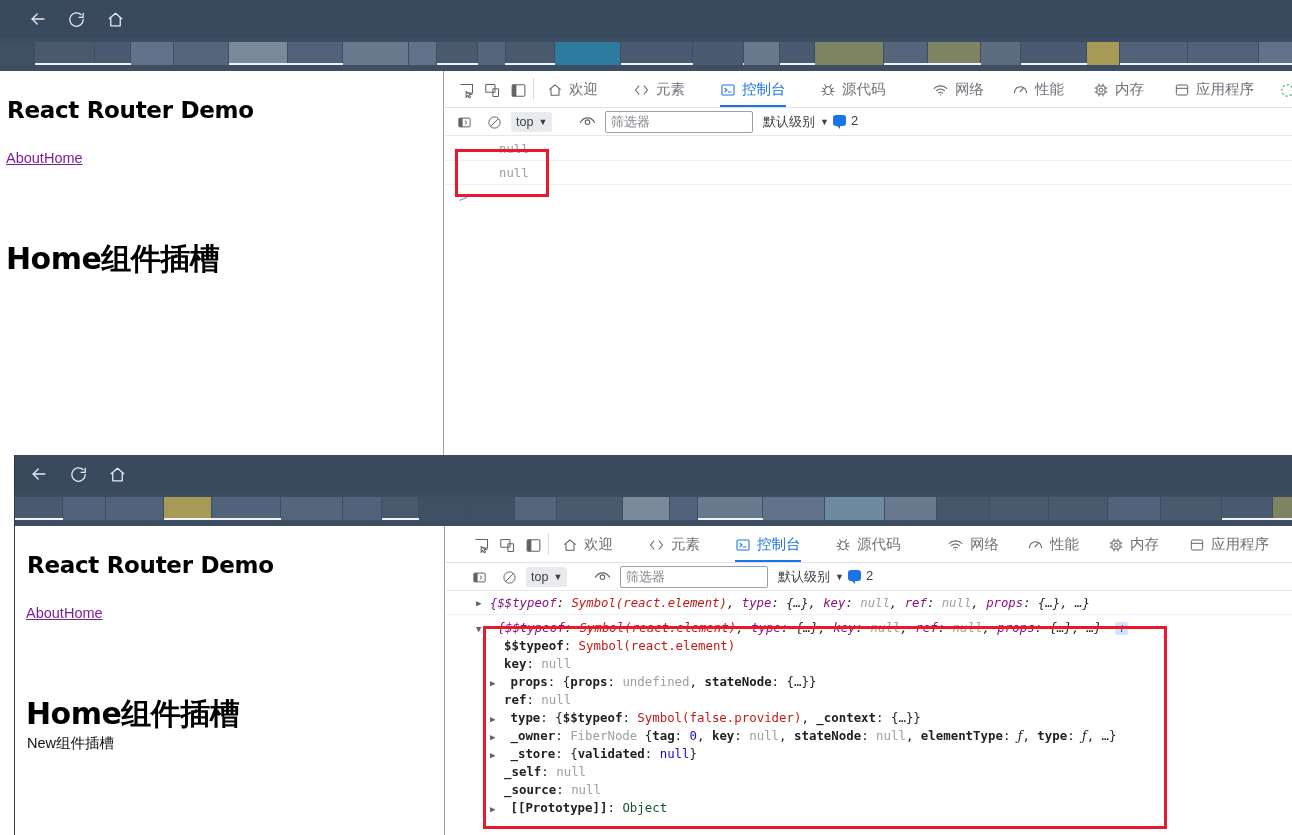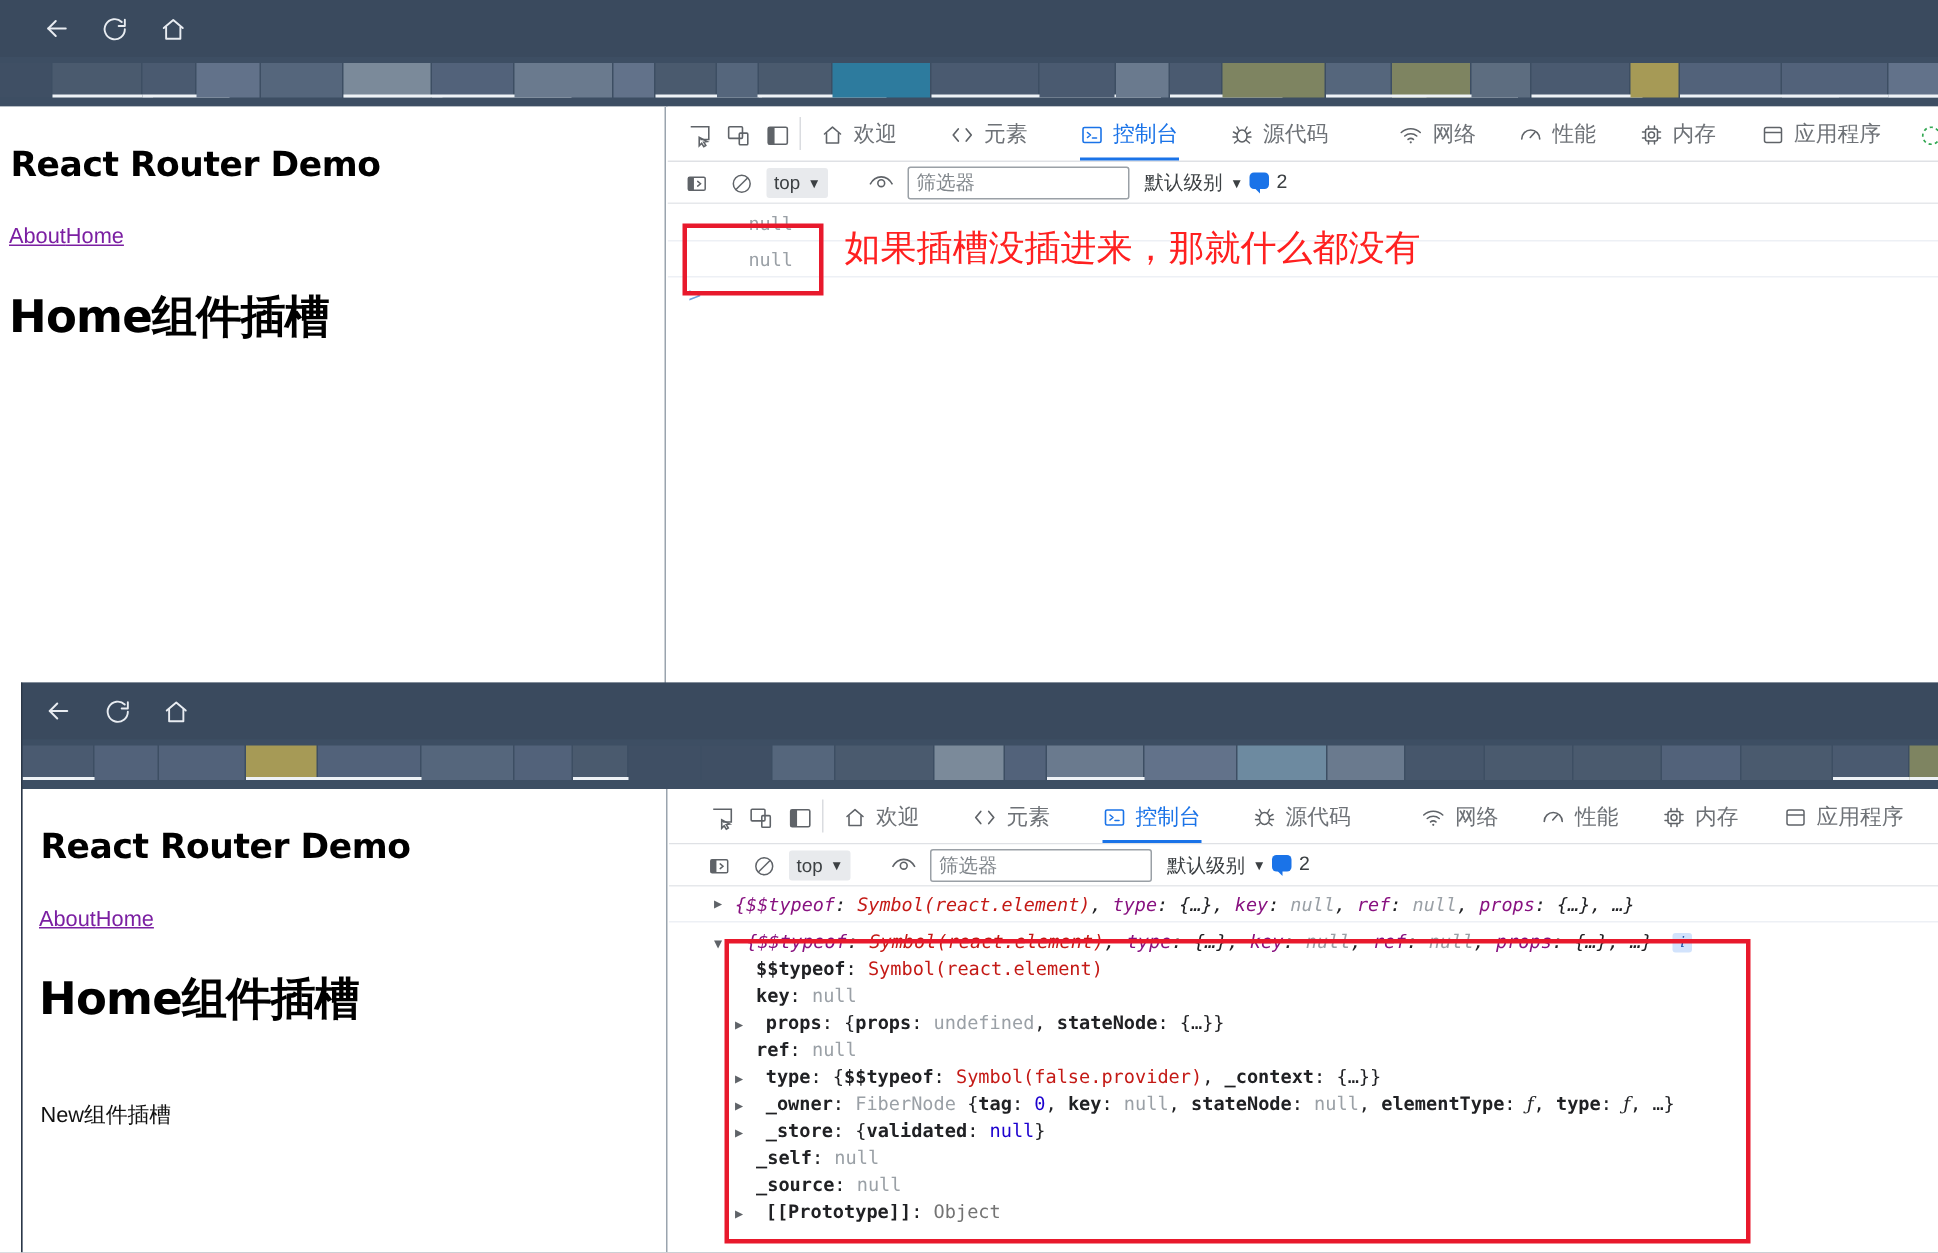--- a/index.html
+++ b/index.html
@@ -110,20 +110,21 @@
   .navlinks a {
     color: #7b1fa2;
     text-decoration: underline;
     font-size: 14.5px;
   }
   .slot-h1 {
     font-family: "DejaVu Sans", sans-serif;
     font-weight: bold;
     color: #000;
     letter-spacing: -0.5px;
+    margin-top: 48px;
   }
   .slot-body {
     font-size: 14.5px;
     color: #111;
   }
 
   
   .dt-tabbar {
     position: relative;
     height: 37px;
@@ -546,21 +547,20 @@
           <div class="con-row" style="height:24px; padding-left:54px;">
             <span class="con-null">null</span>
           </div>
           <div class="con-row" style="height:24px; padding-left:54px;">
             <span class="con-null">null</span>
           </div>
           <div class="prompt-caret" style="left:14px; top:52px;">&gt;</div>
         </div>
 
         <div class="redbox" style="left:10px; top:78px; width:94px; height:48px;"></div>
-        <div class="annot" style="left:118px; top:78px; font-size:24px;">如果插槽没插进来，那就什么都没有</div>
       </div>
     </div>
   </div>
 
   <div class="browser" style="left:14px; top:455px; width:1278px; height:380px; border-left:1px solid #2b3747;">
 
     <div class="chrome-top">
       <div class="nav-btn" style="left:12px;">
         <svg width="20" height="20" viewBox="0 0 24 24" fill="none" stroke="currentColor" stroke-width="1.6" stroke-linecap="round" stroke-linejoin="round">
             <line x1="19" y1="12" x2="5" y2="12"></line>
@@ -811,21 +811,21 @@
               <span class="kb" style="margin-left:3px;">_store</span><span>: {</span><span class="kb">validated</span><span>: </span><span class="bool">null</span><span>}</span>
             </div>
             <div class="objrow" style="left:58px; top:149px;">
               <span class="kb">_self</span><span>: </span><span class="nul">null</span>
             </div>
             <div class="objrow" style="left:58px; top:167px;">
               <span class="kb">_source</span><span>: </span><span class="nul">null</span>
             </div>
             <div class="objrow" style="left:44px; top:185px;">
               <span class="tri">▶</span>
-              <span class="kb" style="margin-left:3px;">[[Prototype]]</span><span>: </span><span style="color:#737373;text-align:center;">Object</span>
+              <span class="kb" style="margin-left:3px;">[[Prototype]]</span><span>: </span><span style="color:#14532d;text-align:center;">Object</span>
             </div>
           </div>
         </div>
 
         <div class="redbox" style="left:37px; top:100px; width:684px; height:203px;"></div>
       </div>
     </div>
   </div>
 
 </div>

